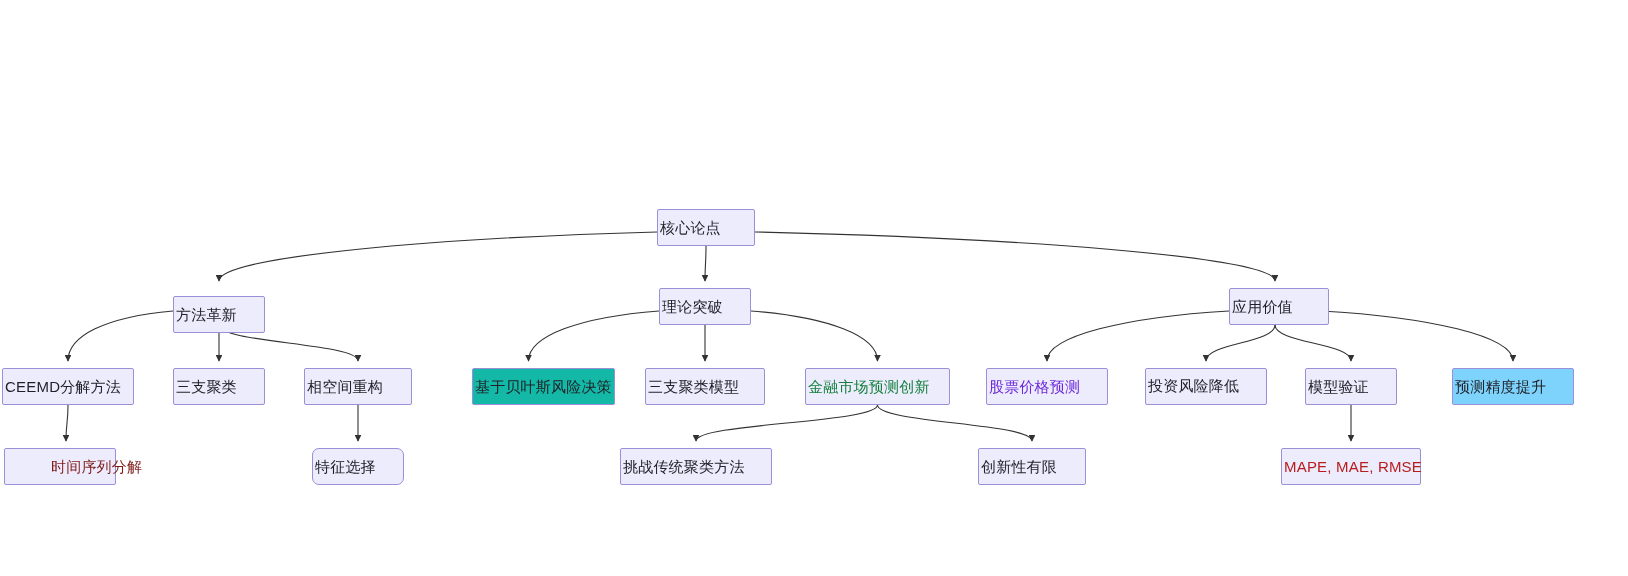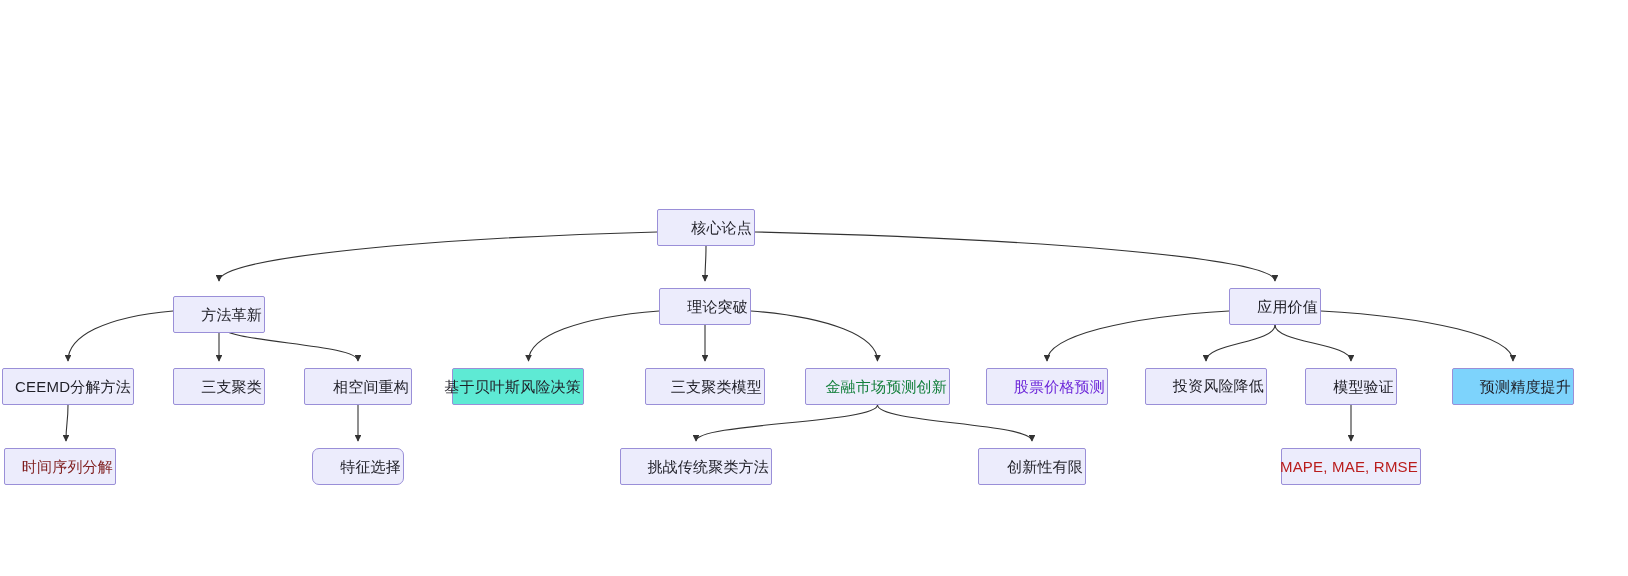--- a/index.html
+++ b/index.html
@@ -26,21 +26,21 @@
     pointer-events: none;
   }
   .node {
     position: absolute;
     box-sizing: border-box;
     background: #ECECFC;
     border: 1px solid #9A8FD8;
     border-radius: 2px;
     display: flex;
     align-items: center;
-    justify-content: flex-end;
+    justify-content: flex-start;
     color: #1f1f27;
     font-size: 15px;
     line-height: 1;
     white-space: nowrap;
     letter-spacing: 0.2px;
   }
   .node-label {
     display: block;
     padding: 0 2px;
   }
@@ -79,33 +79,33 @@
   <div id="nodes">
       <div class="node" style="left: 657px; top: 209px; width: 98px; height: 37px; background: rgb(236, 236, 252); border-color: rgb(154, 143, 216); color: rgb(31, 31, 39);">
         <span class="node-label">核心论点</span>
       </div>
       <div class="node" style="left: 173px; top: 296px; width: 92px; height: 37px; background: rgb(236, 236, 252); border-color: rgb(154, 143, 216); color: rgb(31, 31, 39);">
         <span class="node-label">方法革新</span>
       </div>
       <div class="node" style="left: 659px; top: 288px; width: 92px; height: 37px; background: rgb(236, 236, 252); border-color: rgb(154, 143, 216); color: rgb(31, 31, 39);">
         <span class="node-label">理论突破</span>
       </div>
-      <div class="node" style="left: 1229px; top: 288px; width: 92px; height: 37px; background: rgb(236, 236, 252); border-color: rgb(154, 143, 216); color: rgb(31, 31, 39);">
+      <div class="node" style="left: 1229px; top: 288px; width: 100px; height: 37px; background: rgb(236, 236, 252); border-color: rgb(154, 143, 216); color: rgb(31, 31, 39);">
         <span class="node-label">应用价值</span>
       </div>
       <div class="node" style="left: 2px; top: 368px; width: 132px; height: 37px; background: rgb(236, 236, 252); border-color: rgb(154, 143, 216); color: rgb(31, 31, 39);">
         <span class="node-label">CEEMD分解方法</span>
       </div>
       <div class="node" style="left: 173px; top: 368px; width: 92px; height: 37px; background: rgb(236, 236, 252); border-color: rgb(154, 143, 216); color: rgb(31, 31, 39);">
         <span class="node-label">三支聚类</span>
       </div>
       <div class="node" style="left: 304px; top: 368px; width: 108px; height: 37px; background: rgb(236, 236, 252); border-color: rgb(154, 143, 216); color: rgb(31, 31, 39);">
         <span class="node-label">相空间重构</span>
       </div>
-      <div class="node" style="left: 452px; top: 368px; width: 132px; height: 37px; background: #5eead4; border-color: rgb(154, 143, 216); color: rgb(31, 31, 39);">
+      <div class="node" style="left: 472px; top: 368px; width: 143px; height: 37px; background: #14b8a6; border-color: rgb(154, 143, 216); color: rgb(31, 31, 39);">
         <span class="node-label">基于贝叶斯风险决策</span>
       </div>
       <div class="node" style="left: 645px; top: 368px; width: 120px; height: 37px; background: rgb(236, 236, 252); border-color: rgb(154, 143, 216); color: rgb(31, 31, 39);">
         <span class="node-label">三支聚类模型</span>
       </div>
       <div class="node" style="left: 805px; top: 368px; width: 145px; height: 37px; background: rgb(236, 236, 252); border-color: rgb(154, 143, 216); color: #15803d;">
         <span class="node-label">金融市场预测创新</span>
       </div>
       <div class="node" style="left: 986px; top: 368px; width: 122px; height: 37px; background: rgb(236, 236, 252); border-color: rgb(154, 143, 216); color: #6d28d9;">
         <span class="node-label">股票价格预测</span>

